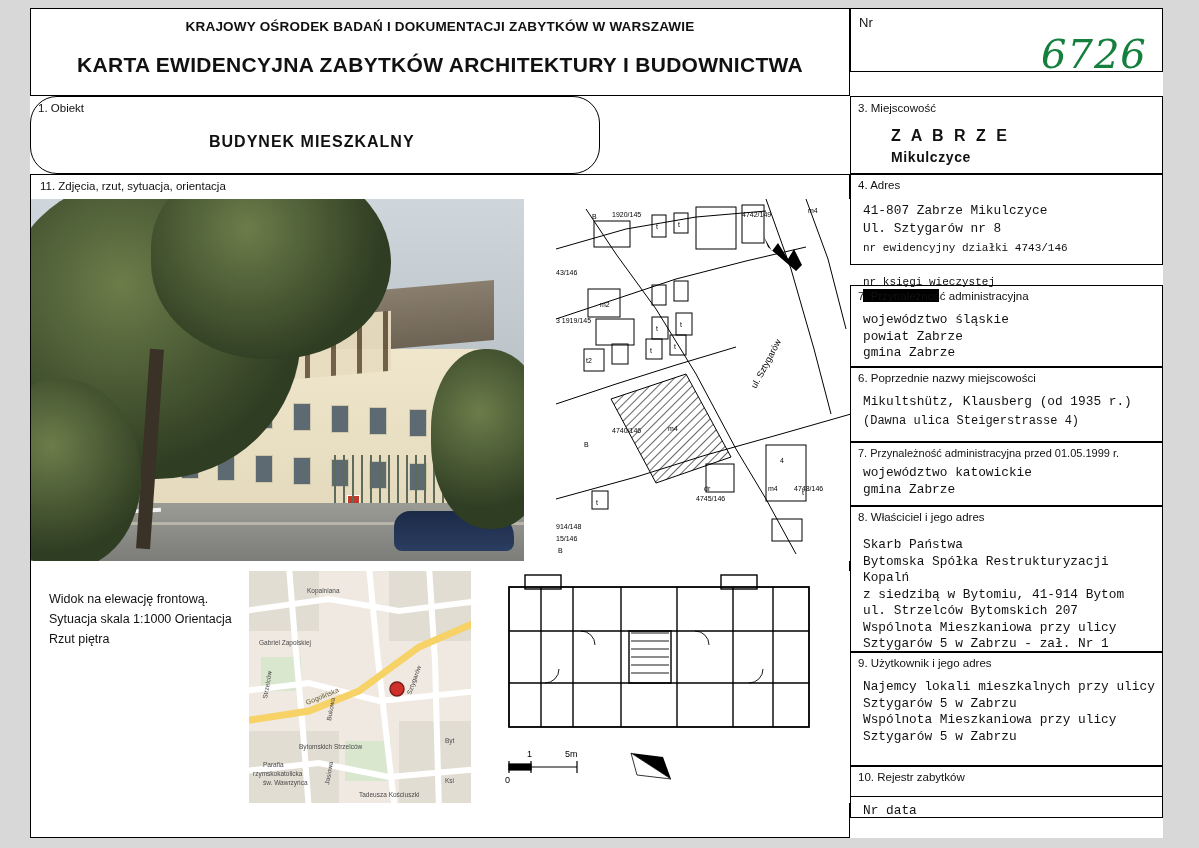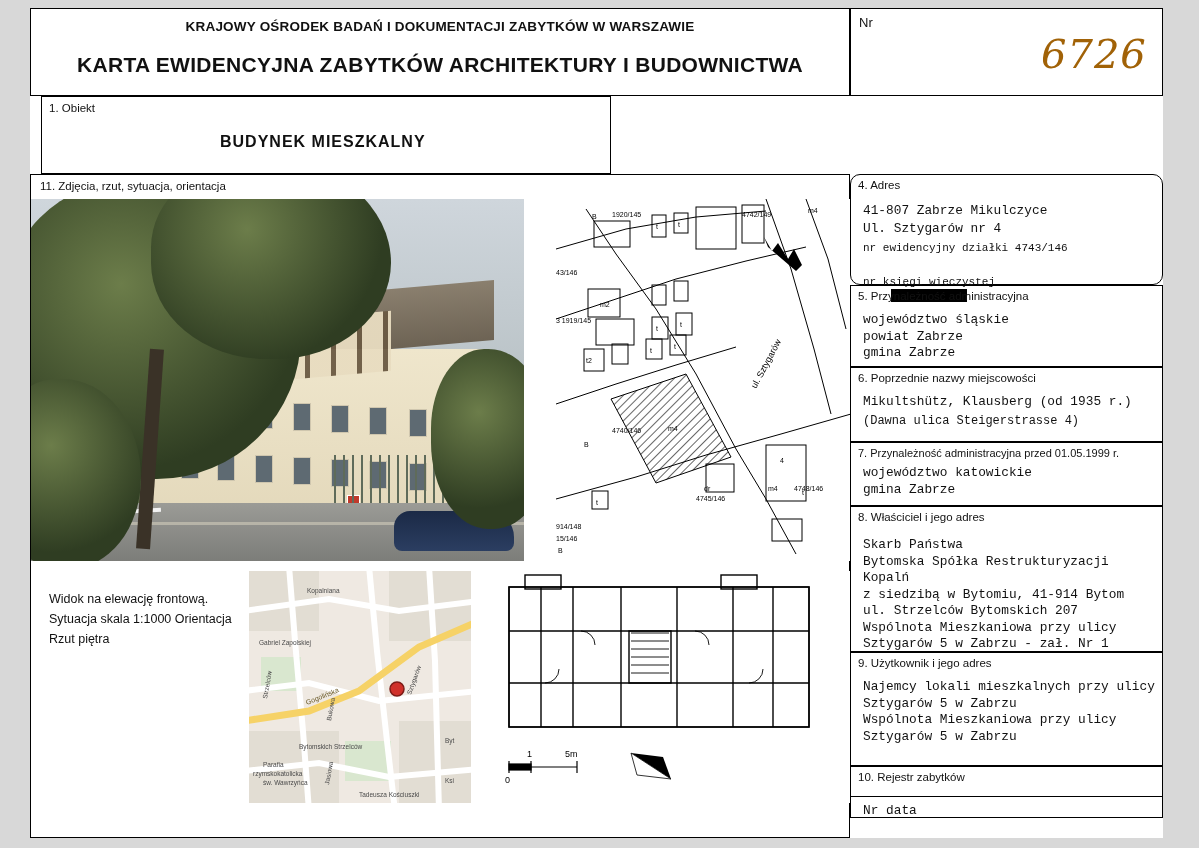--- a/index.html
+++ b/index.html
@@ -48,39 +48,39 @@
   }
   #hdr-line2 {
     position: absolute;
     left: 0; right: 0; top: 44px;
     text-align: center;
     font-size: 21px;
     font-weight: bold;
     letter-spacing: .3px;
   }
   #nr-box {
-    left: 820px; top: 0; width: 313px; height: 88px;
+    left: 820px; top: 0; width: 313px; height: 64px;
   }
   #nr-label {
     position: absolute;
     left: 8px; top: 6px;
     font-size: 13px;
   }
   #nr-value {
     position: absolute;
     left: 190px; top: 22px;
     font-size: 40px;
-    color: #a16207;
+    color: #15803d;
     font-family: "DejaVu Serif", serif;
     font-style: italic;
     letter-spacing: 1px;
   }
 
   
-  #box-obiekt { left: 11px; top: 88px; width: 570px; height: 78px; }
+  #box-obiekt { left: 0; top: 88px; width: 570px; height: 78px; border-radius: 27px; }
   #box-czas   { left: 570px; top: 88px; width: 250px; height: 78px; }
   #box-miejsc { left: 820px; top: 88px; width: 313px; height: 78px; }
 
   .fieldnum {
     position: absolute;
     left: 7px; top: 5px;
     font-size: 11.5px;
   }
   #obiekt-value {
     position: absolute;
@@ -266,21 +266,21 @@
     font-family: Liberation Mono, monospace;
   }
   .rbody.small { font-size: 11px; line-height: 14px; }
   .redact {
     display: inline-block;
     width: 76px; height: 13px;
     background: #000;
     vertical-align: -2px;
   }
 
-  #box-adres    { top: 166px; height: 111px; border-radius: 10px; }
+  #box-adres    { top: 166px; height: 91px; }
   #box-przyn    { top: 277px; height: 82px; }
   #box-poprz    { top: 359px; height: 75px; }
   #box-przed    { top: 434px; height: 64px; }
   #box-wlasc    { top: 498px; height: 146px; }
   #box-uzytk    { top: 644px; height: 114px; }
   #box-rejestr  { top: 758px; height: 52px; }
   #rejestr-sub-line { left: 820px; top: 788px; width: 313px; }
 </style>
 </head>
 <body>
@@ -296,20 +296,25 @@
     <div id="nr-label">Nr</div>
     <div id="nr-value">6726</div>
   </div>
 
   <div class="border" id="box-obiekt">
     <div class="fieldnum">1.  Obiekt</div>
     <div id="obiekt-value">BUDYNEK  MIESZKALNY</div>
   </div>
 
 
+  <div class="border" id="box-miejsc">
+    <div class="fieldnum">3.  Miejscowość</div>
+    <div id="miejsc-value">Z A B R Z E</div>
+    <div id="miejsc-value2">Mikulczyce</div>
+  </div>
 
   <div class="border" id="box-zdjecia">
     <div id="zdjecia-label">11.  Zdjęcia, rzut, sytuacja, orientacja</div>
 
     <div id="photo">
       <div class="sky"></div>
       <div class="roof"></div>
       <div class="bldg"></div>
       <div class="halftimber"></div>
 
@@ -510,30 +515,30 @@
           <path d="M0 0 L40 26 L32 4 Z" fill="#000"></path>
           <path d="M0 0 L40 26 L6 22 Z" fill="#fff" stroke="#000" stroke-width="0.8"></path>
         </g>
       </svg>
     </div>
   </div>
 
   <div class="rbox" id="box-adres">
     <div class="rnum">4.  Adres</div>
     <div class="rbody" style="top:28px;">41-807 Zabrze Mikulczyce</div>
-    <div class="rbody" style="top:46px;">Ul. Sztygarów nr 4</div>
+    <div class="rbody" style="top:46px;">Ul. Sztygarów nr 8</div>
     <div class="rbody small" style="top:66px;">nr ewidencyjny działki   4743/146</div>
-    <div class="rbody small" style="top:86px;text-align:center;">
+    <div class="rbody small" style="top:86px;">
       <span>nr księgi wieczystej</span>
       <span class="redact"></span>
     </div>
   </div>
 
   <div class="rbox" id="box-przyn">
-    <div class="rnum">5.  Przynależność  administracyjna</div>
+    <div class="rnum">7.  Przynależność  administracyjna</div>
     <div class="rbody" style="top:26px;">województwo  śląskie
 powiat  Zabrze
 gmina Zabrze</div>
   </div>
 
   <div class="rbox" id="box-poprz">
     <div class="rnum">6.  Poprzednie nazwy miejscowości</div>
     <div class="rbody" style="top:26px;">Mikultshütz, Klausberg (od 1935 r.)</div>
     <div class="rbody" style="top:45px; font-size:12px;">(Dawna ulica Steigerstrasse 4)</div>
   </div>

